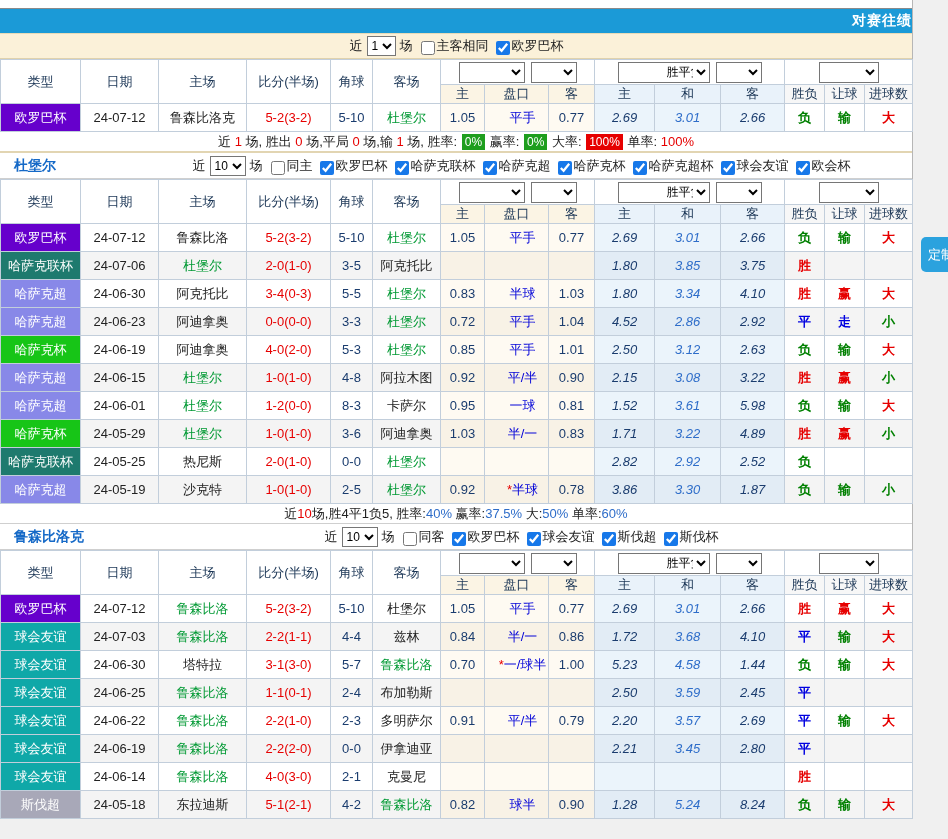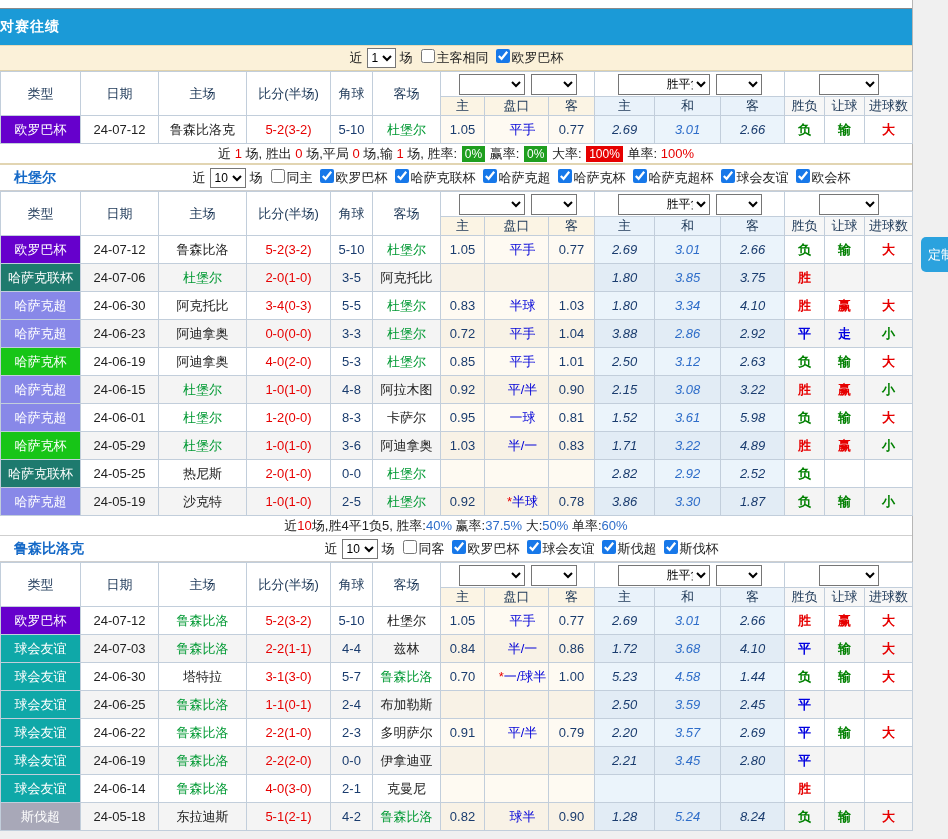--- a/index.html
+++ b/index.html
@@ -6,43 +6,43 @@
   html,body { width: 948px; height: 839px; }
   .page {
     position: relative; width: 948px; height: 839px; overflow: hidden;
     background: #F0F0F0;
     font-family: "Liberation Sans", "DejaVu Sans", sans-serif;
     font-size: 13px; color: #222;
   }
   .content { position: absolute; left: 0; top: 0; width: 913px; background: #fff; border-right: 1px solid #B6B6B6; }
   .partial-top { height: 9px; background: #fff; border-bottom: 1px solid #8a8a8a; overflow: hidden; }
   .bar {
-    height: 36px; background: #1B9AD7; color: #fff;
-    display: flex; align-items: center; justify-content: flex-start;
+    height: 24px; background: #1B9AD7; color: #fff;
+    display: flex; align-items: center; justify-content: flex-end;
     font-size: 14px; position: relative; gap: 6px;
   }
   .bar-title { font-weight: bold; letter-spacing: 1px; }
   .radio-group { display: flex; align-items: center; gap: 4px; font-size: 13px; }
   .radio-dot { display: inline-block; width: 11px; height: 11px; border: 1px solid #fff; border-radius: 50%; margin-right: 2px; }
   .radio-dot.sel { background: #fff; }
   .close-btn {
     position: absolute; right: 9px; top: 4px; width: 20px; height: 20px;
     background: #55A9E6; color: #fff; font-size: 14px; font-weight: bold;
     display: flex; align-items: center; justify-content: center; cursor: pointer;
   }
   .filter-row {
     height: 26px; background: #fff; border-bottom: 1px solid #CFCFCF;
     display: flex; align-items: center; justify-content: center;
     font-size: 13px; position: relative; white-space: nowrap;
   }
   .filter-row.cream { background: #FBF1D9; border-top: 1px solid #E8DBB8; border-bottom: 1px solid #E0D2AC; }
   .filter-row.team-sec { padding-left: 130px; }
   .team-title { position: absolute; left: 14px; color: #1569C7; font-weight: bold; font-size: 14px; }
   .filter-row select { height: 20px; font-size: 12px; border: 1px solid #767676; background: #fff; margin: 0 3px; }
-  .cb { display: inline-flex; align-items: flex-start; margin-left: 7px; cursor: pointer; }
+  .cb { display: inline-flex; align-items: flex-end; margin-left: 7px; cursor: pointer; }
   .cb input { width: 14px; height: 14px; accent-color: #1778E9; margin-right: 2px; }
   .near-label, .games-label { margin: 0 1px; }
 
   table { border-collapse: collapse; width: 912px; table-layout: fixed; text-align: center; }
   th, td { border: 1px solid #C2CEDB; overflow: hidden; white-space: nowrap; font-weight: normal; }
   thead tr.ctrl-row th { height: 25px; background: #fff; }
   thead tr.sub-row th { height: 19px; color: #1A3555; }
   th.th-main { background: #F2F2F2; color: #1A3555; font-size: 13px; }
   tbody td { height: 28px; font-size: 13px; }
   tr.even td { background: #F4F4F4; }
@@ -311,21 +311,21 @@
             <tr class="even">
               <td class="td-type" style="background: rgb(136, 136, 232);">哈萨克超</td>
               <td class="td-date">24-06-23</td>
               <td>阿迪拿奥</td>
               <td class="td-score">0-0(0-0)</td>
               <td class="td-corner">3-3</td>
               <td class="focus">杜堡尔</td>
               <td class="td-num g-crow">0.72</td>
               <td class="td-handicap">平手</td>
               <td class="td-num g-crow">1.04</td>
-              <td class="g-avg">3.88</td>
+              <td class="g-avg">4.52</td>
               <td class="g-avg avg-mid">2.86</td>
               <td class="g-avg">2.92</td>
               <td class="td-res c-blue">平</td>
               <td class="td-res c-blue">走</td>
               <td class="td-res c-green">小</td>
             </tr>
             <tr>
               <td class="td-type" style="background: rgb(23, 197, 23);">哈萨克杯</td>
               <td class="td-date">24-06-19</td>
               <td>阿迪拿奥</td>

